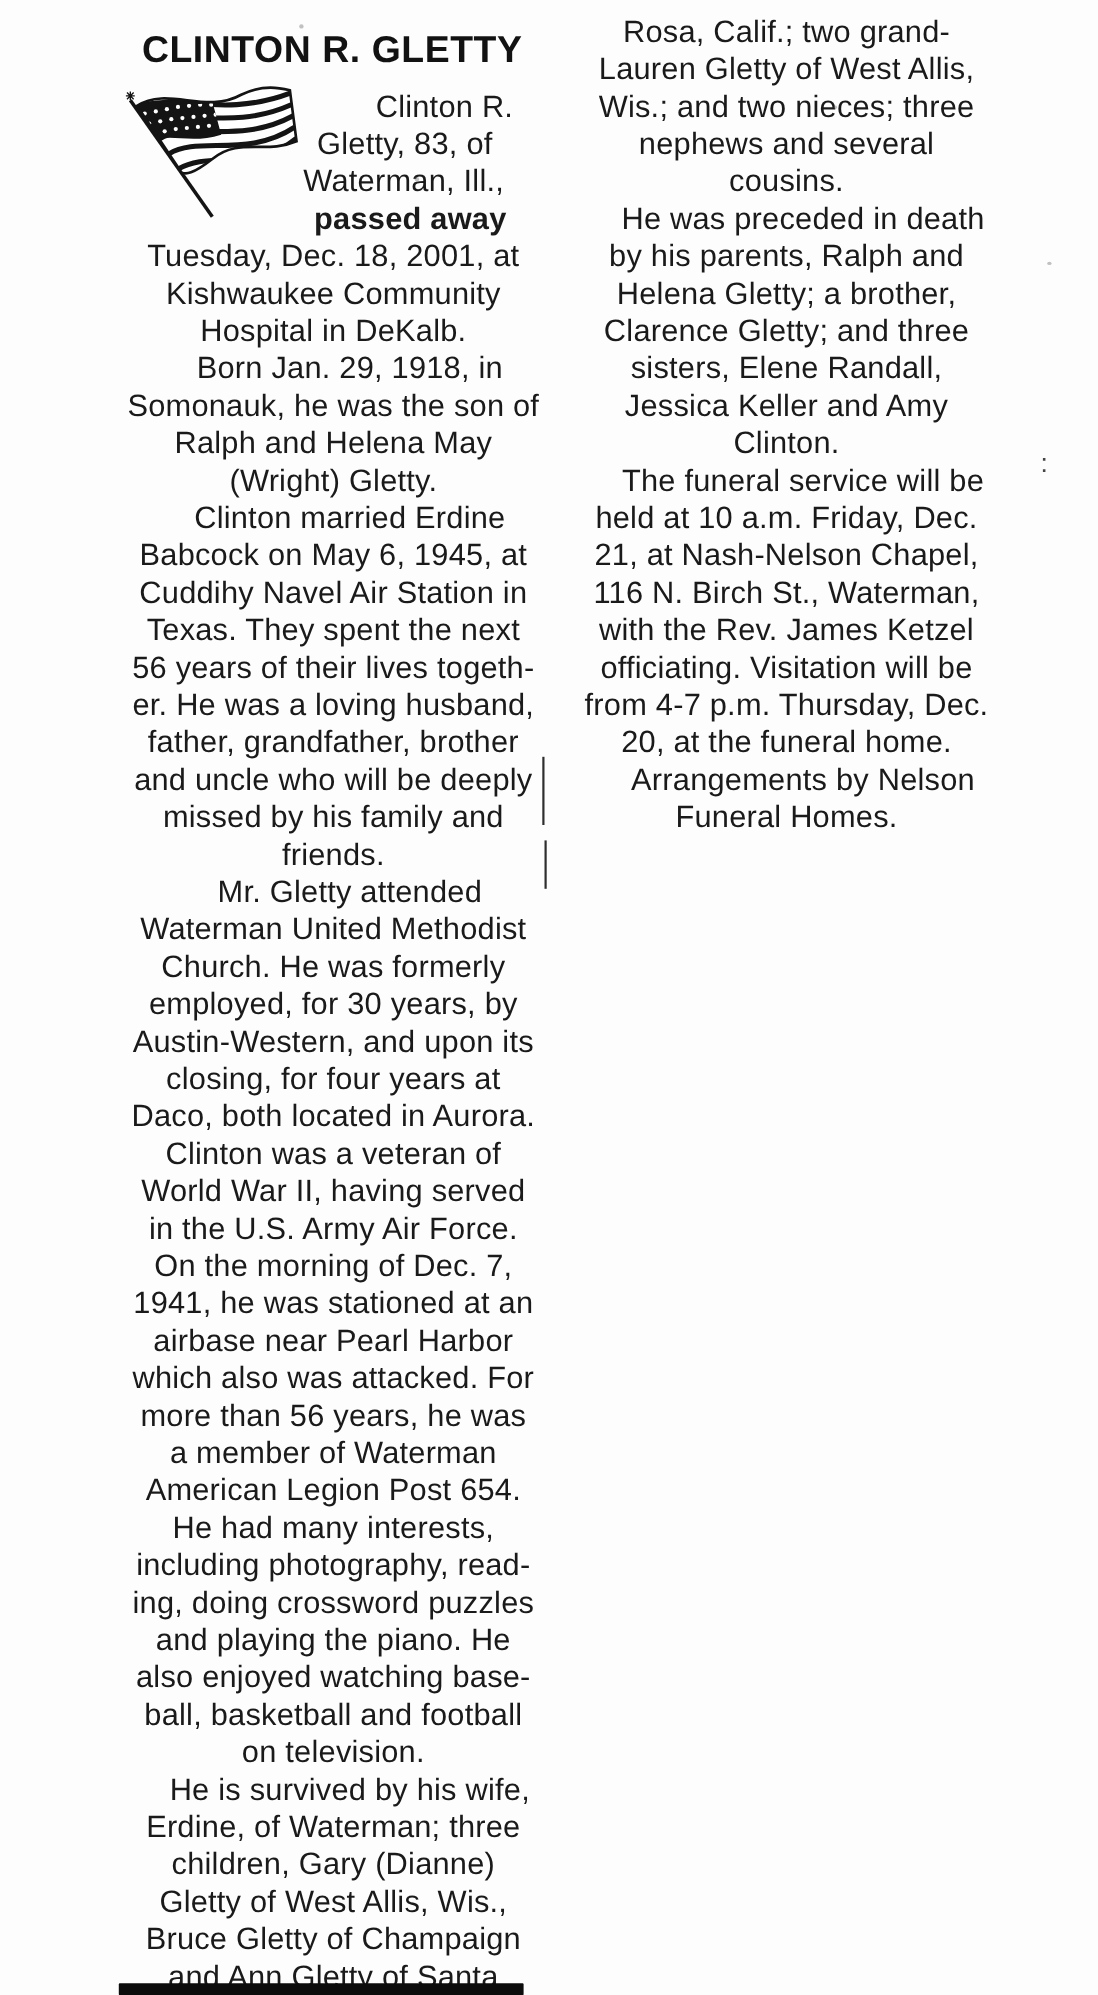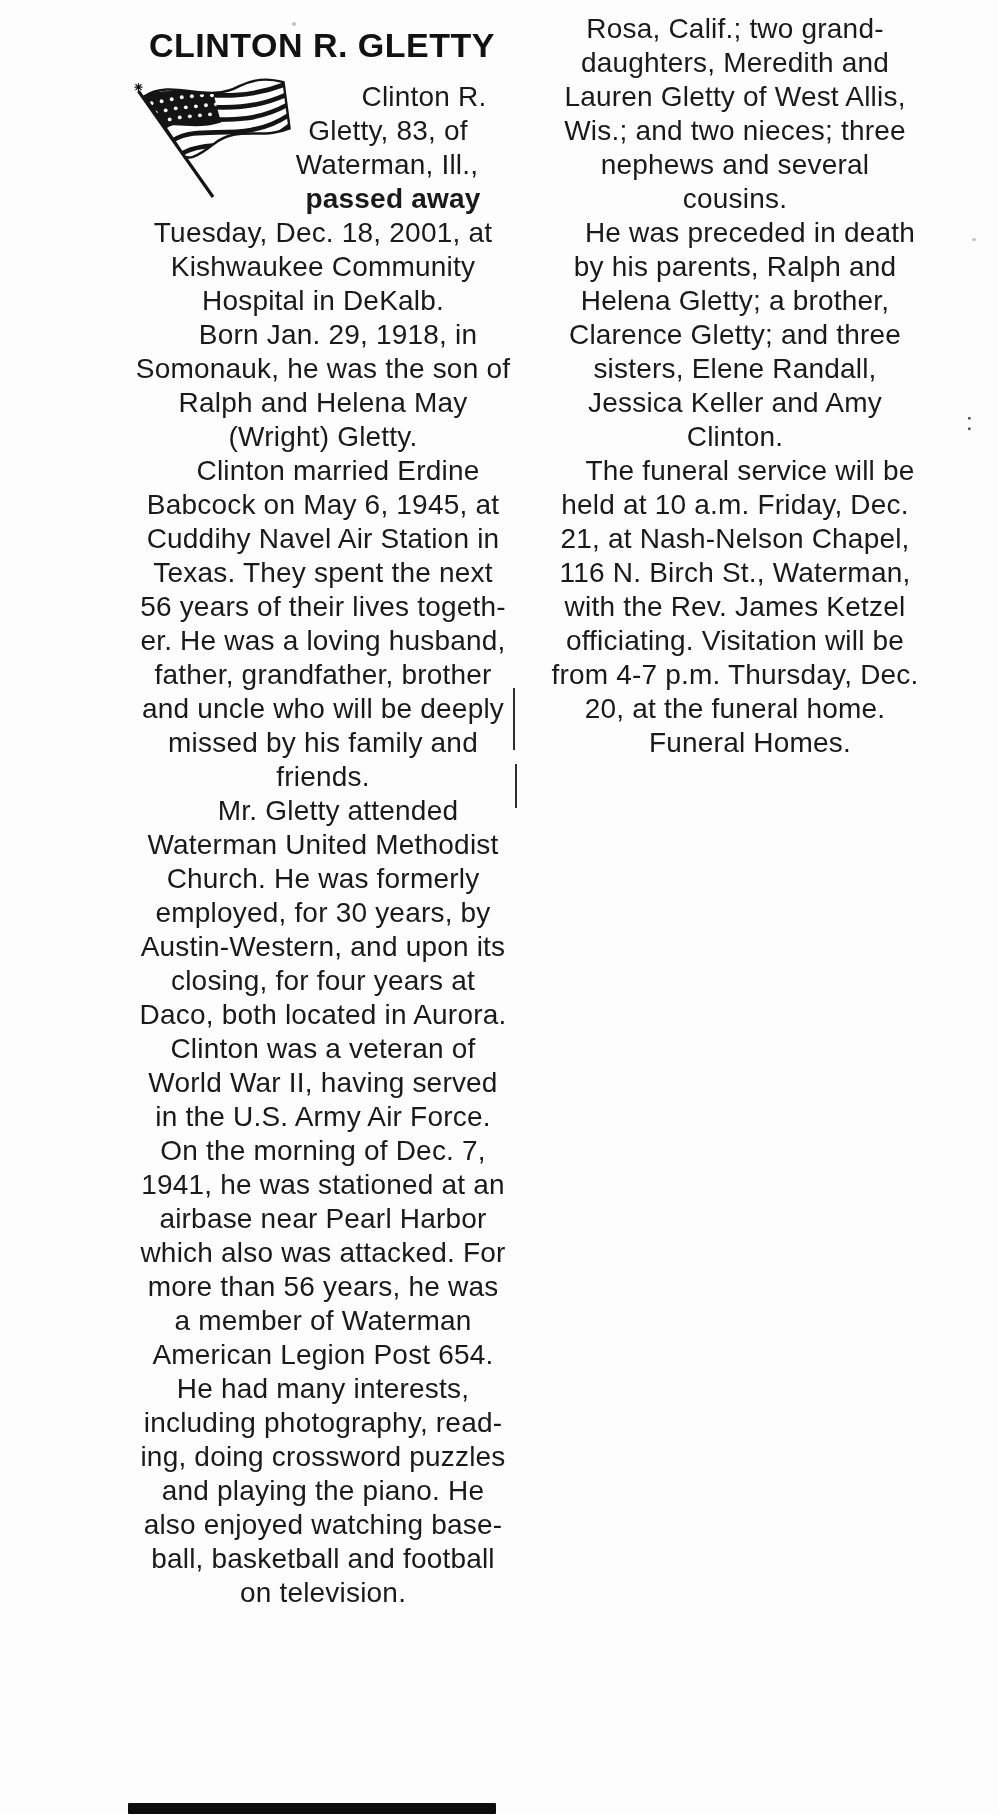--- a/index.html
+++ b/index.html
@@ -2,21 +2,21 @@
 <html><head>
 <meta charset="utf-8">
 <style>
   html,body{margin:0;padding:0;}
   body{
     width:998px;height:1814px;position:relative;overflow:hidden;
     background:#fdfdfd;
     font-family:"Liberation Sans", sans-serif;
     color:#1a1a1a;
   }
-  .page{position:absolute;inset:0;margin-left:20px;}
+  .page{position:absolute;inset:0;}
   .headline{
     position:absolute;left:108px;top:26px;width:388px;
     text-align:center;font-size:34px;font-weight:bold;letter-spacing:.5px;
     color:#121212;white-space:nowrap;
   }
   .flag-wrap{position:absolute;left:104px;top:66px;width:172px;height:136px;}
   .col{position:absolute;text-align:center;}
   .col-1{left:108px;top:80px;width:390px;}
   .col-2{left:510px;top:12px;width:410px;}
   .para{margin:0;}
@@ -153,25 +153,32 @@
         <div class="line">a member of Waterman</div>
         <div class="line">American Legion Post 654.</div>
         <div class="line">He had many interests,</div>
         <div class="line">including photography, read-</div>
         <div class="line">ing, doing crossword puzzles</div>
         <div class="line">and playing the piano. He</div>
         <div class="line">also enjoyed watching base-</div>
         <div class="line">ball, basketball and football</div>
         <div class="line">on television.</div>
       </div>
+      <div class="para para-4 indent">
+        <div class="line">He is survived by his wife,</div>
+        <div class="line">Erdine, of Waterman; three</div>
+        <div class="line">children, Gary (Dianne)</div>
+        <div class="line">Gletty of West Allis, Wis.,</div>
+        <div class="line">Bruce Gletty of Champaign</div>
+        <div class="line">and Ann Gletty of Santa</div>
+      </div>
     </div>
   <div class="col col-2" data-col-index="1">
       <div class="para para-0">
         <div class="line">Rosa, Calif.; two grand-</div>
-        <div class="line">daughters, Meredith and</div>
         <div class="line">Lauren Gletty of West Allis,</div>
         <div class="line">Wis.; and two nieces; three</div>
         <div class="line">nephews and several</div>
         <div class="line">cousins.</div>
       </div>
       <div class="para para-1 indent">
         <div class="line">He was preceded in death</div>
         <div class="line">by his parents, Ralph and</div>
         <div class="line">Helena Gletty; a brother,</div>
         <div class="line">Clarence Gletty; and three</div>
@@ -183,20 +190,21 @@
         <div class="line">The funeral service will be</div>
         <div class="line">held at 10 a.m. Friday, Dec.</div>
         <div class="line">21, at Nash-Nelson Chapel,</div>
         <div class="line">116 N. Birch St., Waterman,</div>
         <div class="line">with the Rev. James Ketzel</div>
         <div class="line">officiating. Visitation will be</div>
         <div class="line">from 4-7 p.m. Thursday, Dec.</div>
         <div class="line">20, at the funeral home.</div>
       </div>
       <div class="para para-3 indent">
+        <div class="line">Arrangements by Nelson</div>
         <div class="line">Funeral Homes.</div>
       </div>
     </div>
 
   <div class="artifact-bottom-bar"></div>
   <div class="artifact-vline v1"></div>
   <div class="artifact-vline v2"></div>
   <div class="artifact-colon">:</div>
   <div class="speck s1"></div>
   <div class="speck s2"></div>

